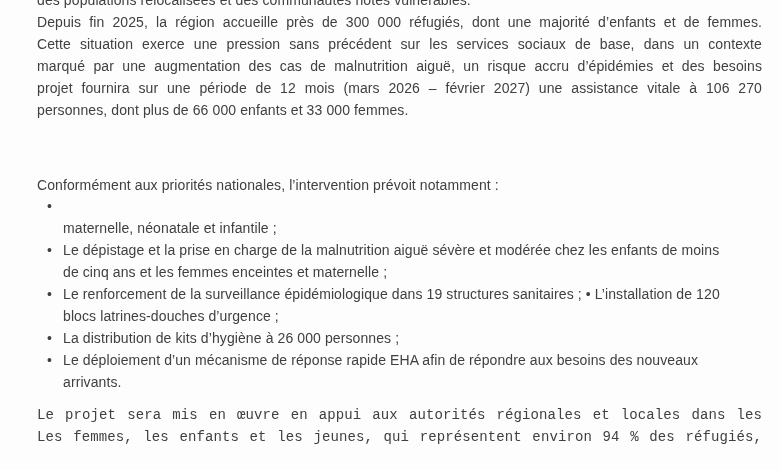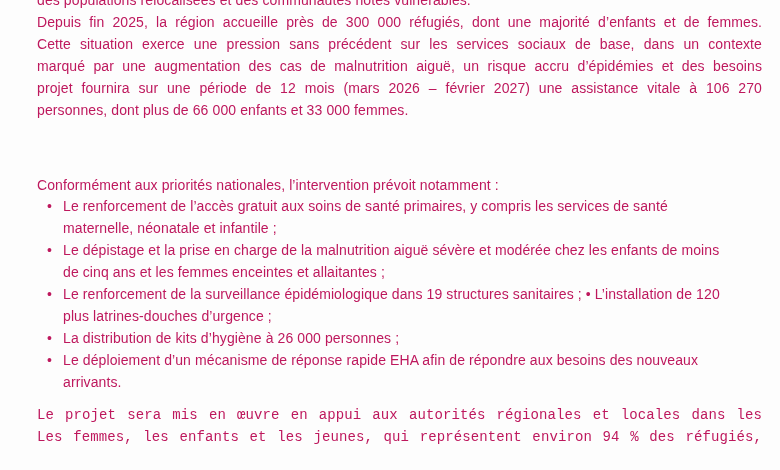--- a/index.html
+++ b/index.html
@@ -6,21 +6,21 @@
   body {
     width: 780px; height: 470px;
     font-family: "Liberation Sans", "DejaVu Sans", sans-serif;
     background: #fdfdfd;
   }
   .screen {
     position: relative;
     width: 780px; height: 470px;
     overflow: hidden;
     background: #fdfdfd;
-    color: #be185d;
+    color: #404040;
   }
   .block {
     position: absolute;
     left: 37px;
     width: 725px;
   }
   .line {
     height: 22px;
     line-height: 22px;
     font-size: 14px;
@@ -56,36 +56,36 @@
     <div class="line just">projet fournira sur une période de 12 mois (mars 2026 – février 2027) une assistance vitale à 106 270</div>
     <div class="line">personnes, dont plus de 66 000 enfants et 33 000 femmes.</div>
   </div>
 
   <div class="block" style="top: 174px;">
     <div class="line">Conformément aux priorités nationales, l’intervention prévoit notamment :</div>
   </div>
 
   <div class="block" style="top: 195px;">
     <div class="line bullet-line">
-      <span class="bullet-marker">•</span><span>Le renforcement de l’accès gratuit aux soins de santé primaires, y compris les services de santé</span>
+      <span class="bullet-marker">•</span>
     </div>
     <div class="line bullet-line">
       <span>maternelle, néonatale et infantile ;</span>
     </div>
     <div class="line bullet-line">
       <span class="bullet-marker">•</span><span>Le dépistage et la prise en charge de la malnutrition aiguë sévère et modérée chez les enfants de moins</span>
     </div>
     <div class="line bullet-line">
-      <span>de cinq ans et les femmes enceintes et allaitantes ;</span>
+      <span>de cinq ans et les femmes enceintes et maternelle ;</span>
     </div>
     <div class="line bullet-line">
       <span class="bullet-marker">•</span><span>Le renforcement de la surveillance épidémiologique dans 19 structures sanitaires ; • L’installation de 120</span>
     </div>
     <div class="line bullet-line">
-      <span>plus latrines-douches d’urgence ;</span>
+      <span>blocs latrines-douches d’urgence ;</span>
     </div>
     <div class="line bullet-line">
       <span class="bullet-marker">•</span><span>La distribution de kits d’hygiène à 26 000 personnes ;</span>
     </div>
     <div class="line bullet-line">
       <span class="bullet-marker">•</span><span>Le déploiement d’un mécanisme de réponse rapide EHA afin de répondre aux besoins des nouveaux</span>
     </div>
     <div class="line bullet-line">
       <span>arrivants.</span>
     </div>

